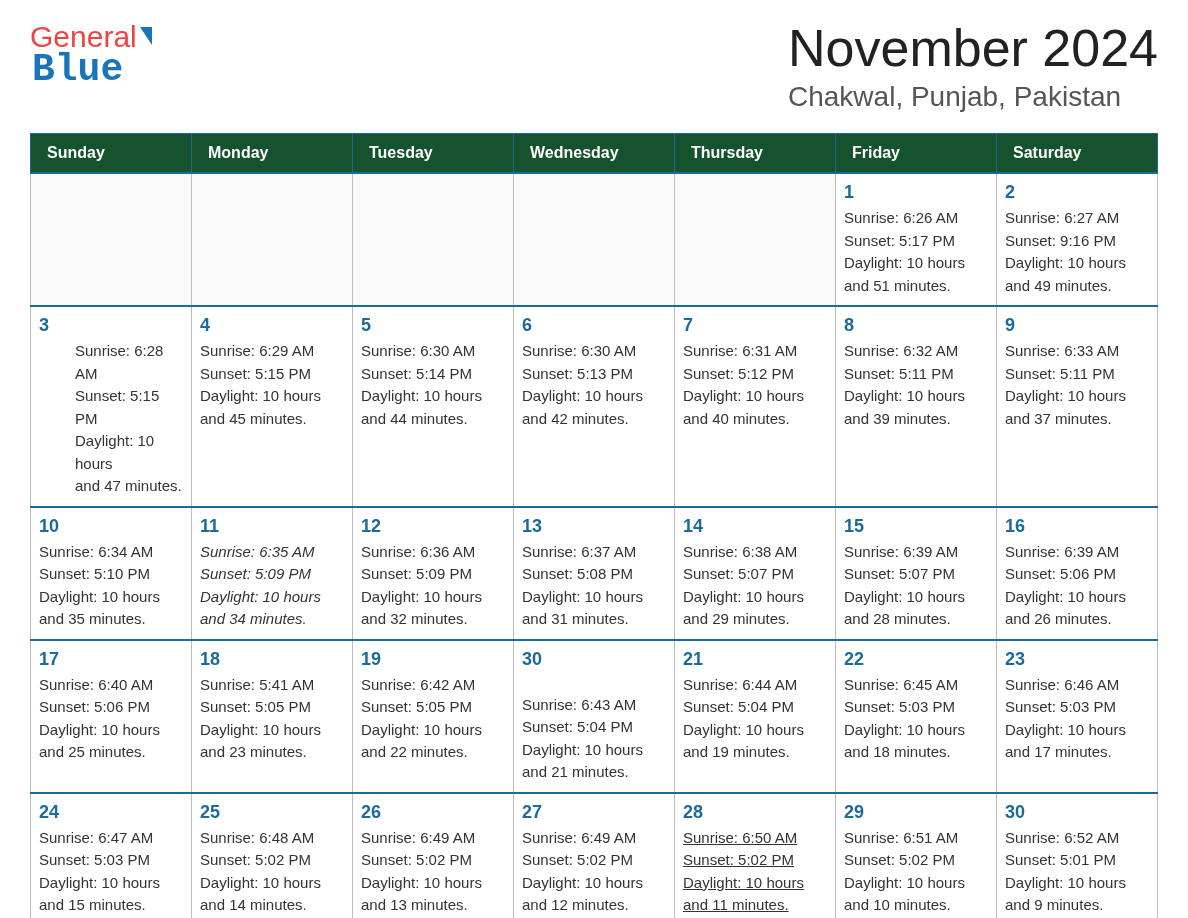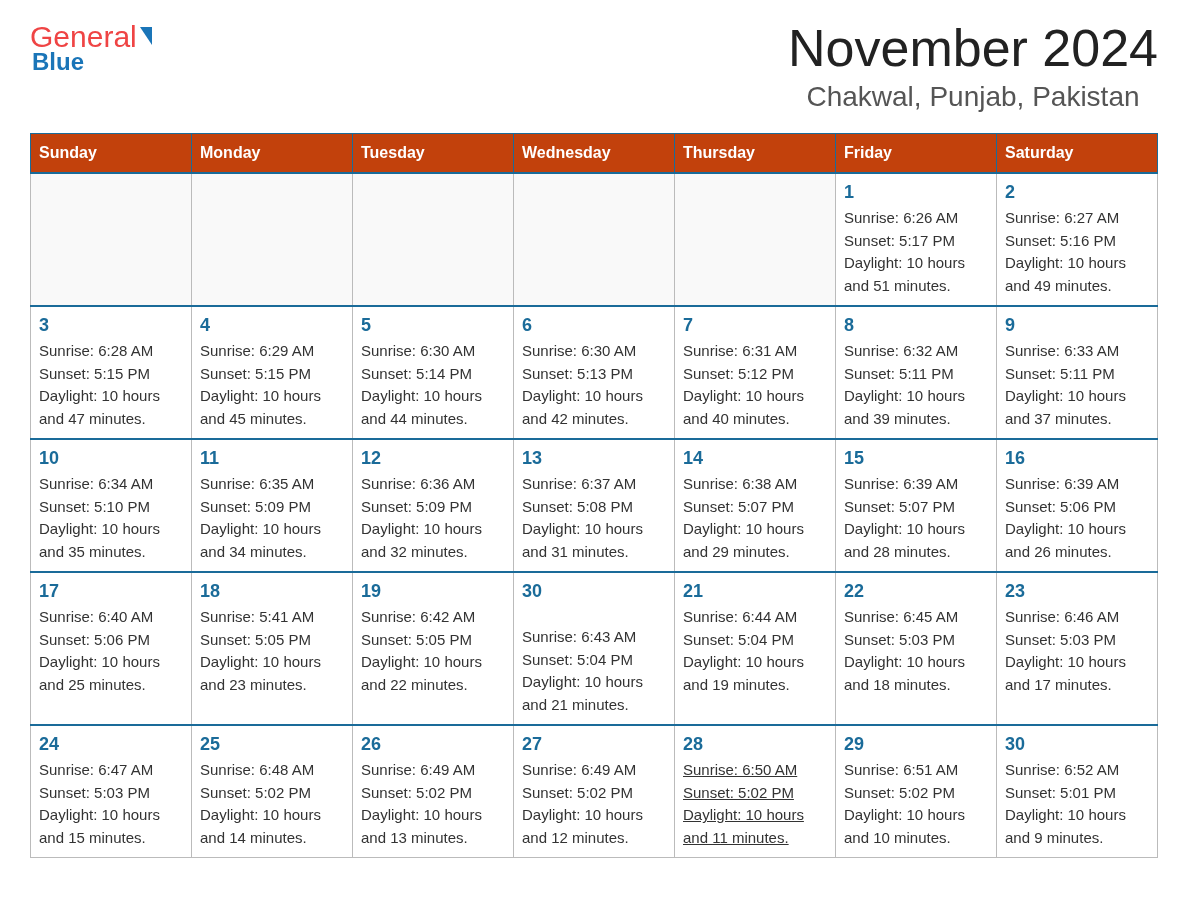--- a/index.html
+++ b/index.html
@@ -15,43 +15,43 @@
       justify-content: space-between;
       align-items: flex-start;
       margin-bottom: 20px;
     }
     .logo {
       display: flex;
       flex-direction: column;
       align-items: flex-start;
     }
     .title-section {
-      text-align: center;
+      text-align: left;
       margin-left: 30px;
     }
     .month-year {
       font-size: 52px;
       font-weight: normal;
       color: #222;
       line-height: 1.1;
     }
     .location {
       font-size: 28px;
       color: #555;
       margin-top: 4px;
     }
     .calendar {
       width: 100%;
       border-collapse: collapse;
       border: 1px solid #999;
     }
     .calendar th {
-      background: #c2410c;
+      background: #14532d;
       color: #fff;
-      padding: 10px 8px;
+      padding: 10px 16px;
       font-size: 16px;
       font-weight: bold;
       text-align: left;
       border: 1px solid #1a6b99;
     }
     .calendar td {
       vertical-align: top;
       padding: 8px 8px;
       font-size: 13px;
       color: #333;
@@ -81,21 +81,21 @@
   </style>
 </head>
 <body>
 
 <div class="header">
   <div class="logo">
     <div style="display:flex; align-items:center;">
       <span style="font-size:30px; font-weight:normal; color:#ef4444;">General</span>
       <span style="display:inline-block; width:0; height:0; border-left:12px solid transparent; border-right:0px solid transparent; border-top:18px solid #1a75b8; margin-left:3px; margin-bottom:2px;"></span>
     </div>
-    <div style="font-size:24px; font-weight:bold; color:#1a75b8; margin-top:-6px; margin-left:2px;">Blue</div>
+    <div style="font-size:38px; font-weight:bold; color:#1a75b8; margin-top:-6px; margin-left:2px;font-family:Liberation Mono, monospace;">Blue</div>
   </div>
   <div class="title-section">
     <div class="month-year">November 2024</div>
     <div class="location">Chakwal, Punjab, Pakistan</div>
   </div>
 </div>
 
 <table class="calendar">
   <thead>
     <tr>
@@ -118,29 +118,29 @@
         <td>
           <span class="day-num">1</span>
           <div class="day-info" style="white-space: pre-line;">Sunrise: 6:26 AM
 Sunset: 5:17 PM
 Daylight: 10 hours
 and 51 minutes.</div>
         </td>
         <td>
           <span class="day-num">2</span>
           <div class="day-info" style="white-space: pre-line;">Sunrise: 6:27 AM
-Sunset: 5:16 PM
+Sunset: 9:16 PM
 Daylight: 10 hours
 and 49 minutes.</div>
         </td>
       </tr>
       <tr class="week-row">
         <td>
           <span class="day-num">3</span>
-          <div class="day-info" style="white-space: pre-line;">Sunrise: 6:28 AM
+          <div class="day-info" style="white-space: pre-line; margin-left: 36px;">Sunrise: 6:28 AM
 Sunset: 5:15 PM
 Daylight: 10 hours
 and 47 minutes.</div>
         </td>
         <td>
           <span class="day-num">4</span>
           <div class="day-info" style="white-space: pre-line;">Sunrise: 6:29 AM
 Sunset: 5:15 PM
 Daylight: 10 hours
 and 45 minutes.</div>
@@ -184,21 +184,21 @@
       <tr class="week-row">
         <td>
           <span class="day-num">10</span>
           <div class="day-info" style="white-space: pre-line;">Sunrise: 6:34 AM
 Sunset: 5:10 PM
 Daylight: 10 hours
 and 35 minutes.</div>
         </td>
         <td>
           <span class="day-num">11</span>
-          <div class="day-info" style="white-space: pre-line;">Sunrise: 6:35 AM
+          <div class="day-info" style="white-space: pre-line; font-style: italic;">Sunrise: 6:35 AM
 Sunset: 5:09 PM
 Daylight: 10 hours
 and 34 minutes.</div>
         </td>
         <td>
           <span class="day-num">12</span>
           <div class="day-info" style="white-space: pre-line;">Sunrise: 6:36 AM
 Sunset: 5:09 PM
 Daylight: 10 hours
 and 32 minutes.</div>

